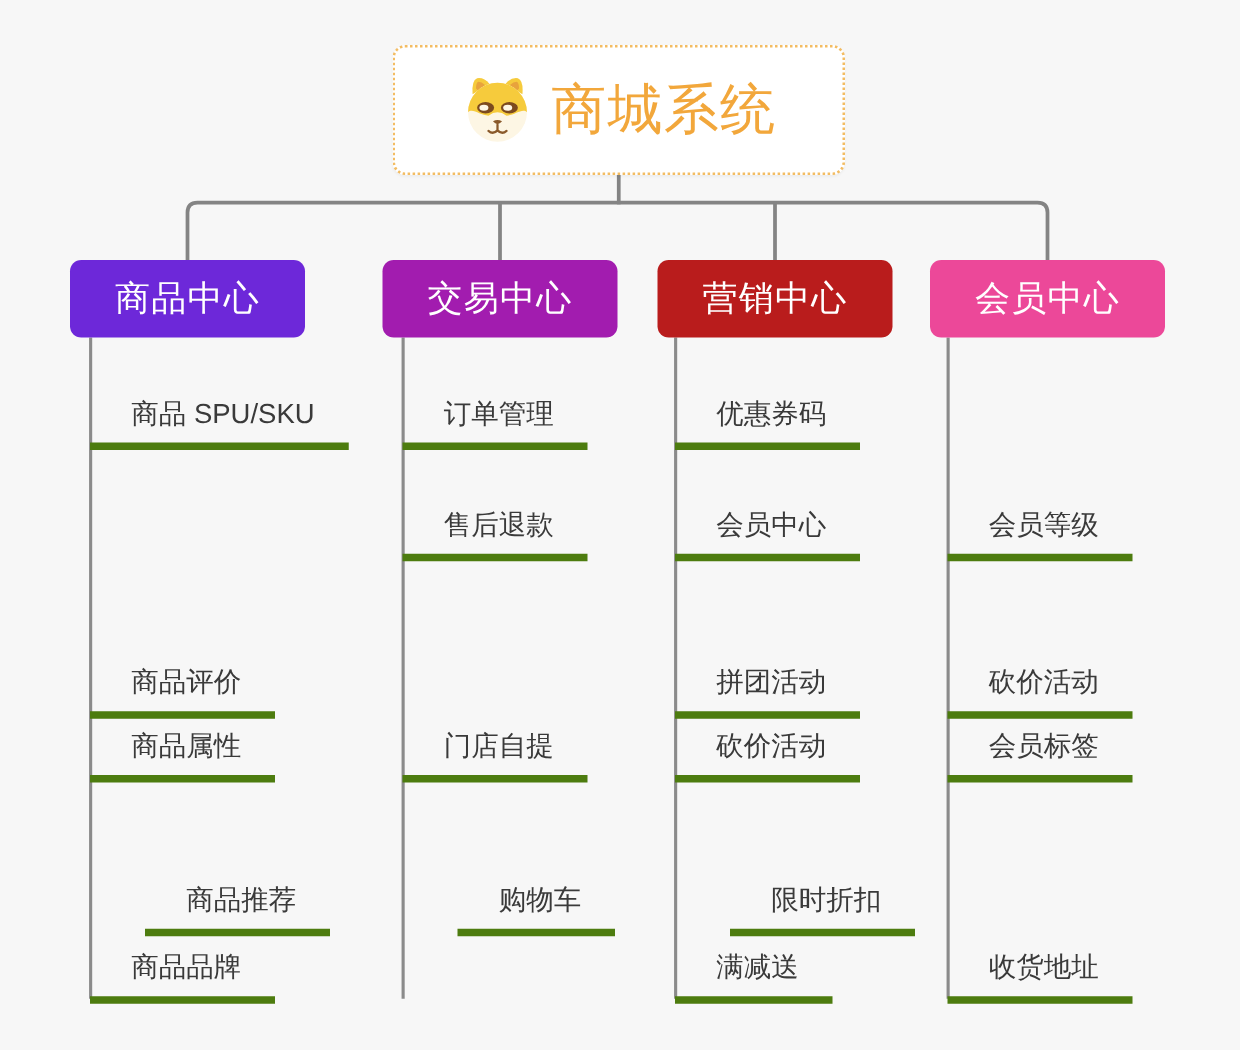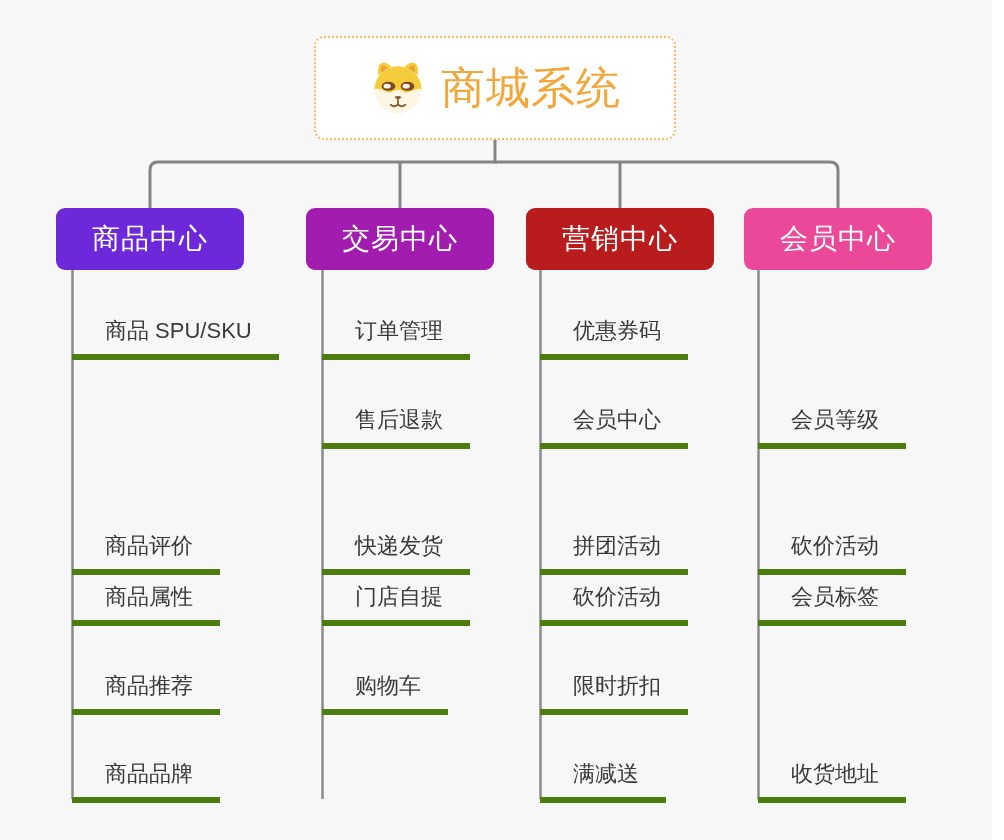--- a/index.html
+++ b/index.html
@@ -73,21 +73,21 @@
     white-space: nowrap;
   }
   .c0 { left: 72px; }
   .c1 { left: 322px; }
   .c2 { left: 540px; }
   .c3 { left: 758px; }
   .r0 { top: 316px; }
   .r1 { top: 405px; }
   .r2 { top: 499px; margin-top: 32px; }
   .r3 { top: 582px; }
-  .r4 { top: 671px; }
+  .r4 { top: 705px; margin-left: 44px; }
   .r5 { top: 759px; }
 </style>
 </head>
 <body>
 
 <div class="canvas" style="background-color: rgb(247, 247, 247);">
 
   <svg class="connectors" viewBox="0 0 1004 840" xmlns="http://www.w3.org/2000/svg">
     <g stroke="#848484" stroke-width="3" fill="none">
       <path d="M495 140 L495 163.5"></path>
@@ -131,21 +131,20 @@
   <div class="branch-header b3" style="background-color: #ec4899;">会员中心</div>
 
   <div class="topic c0 r0">商品 SPU/SKU</div>
   <div class="topic c0 r2">商品评价</div>
   <div class="topic c0 r3">商品属性</div>
   <div class="topic c0 r4">商品推荐</div>
   <div class="topic c0 r5">商品品牌</div>
 
   <div class="topic c1 r0">订单管理</div>
   <div class="topic c1 r1">售后退款</div>
-  <div class="topic c1 r2">快递发货</div>
   <div class="topic c1 r3">门店自提</div>
   <div class="topic c1 r4">购物车</div>
 
   <div class="topic c2 r0">优惠券码</div>
   <div class="topic c2 r1">会员中心</div>
   <div class="topic c2 r2">拼团活动</div>
   <div class="topic c2 r3">砍价活动</div>
   <div class="topic c2 r4">限时折扣</div>
   <div class="topic c2 r5">满减送</div>
 

